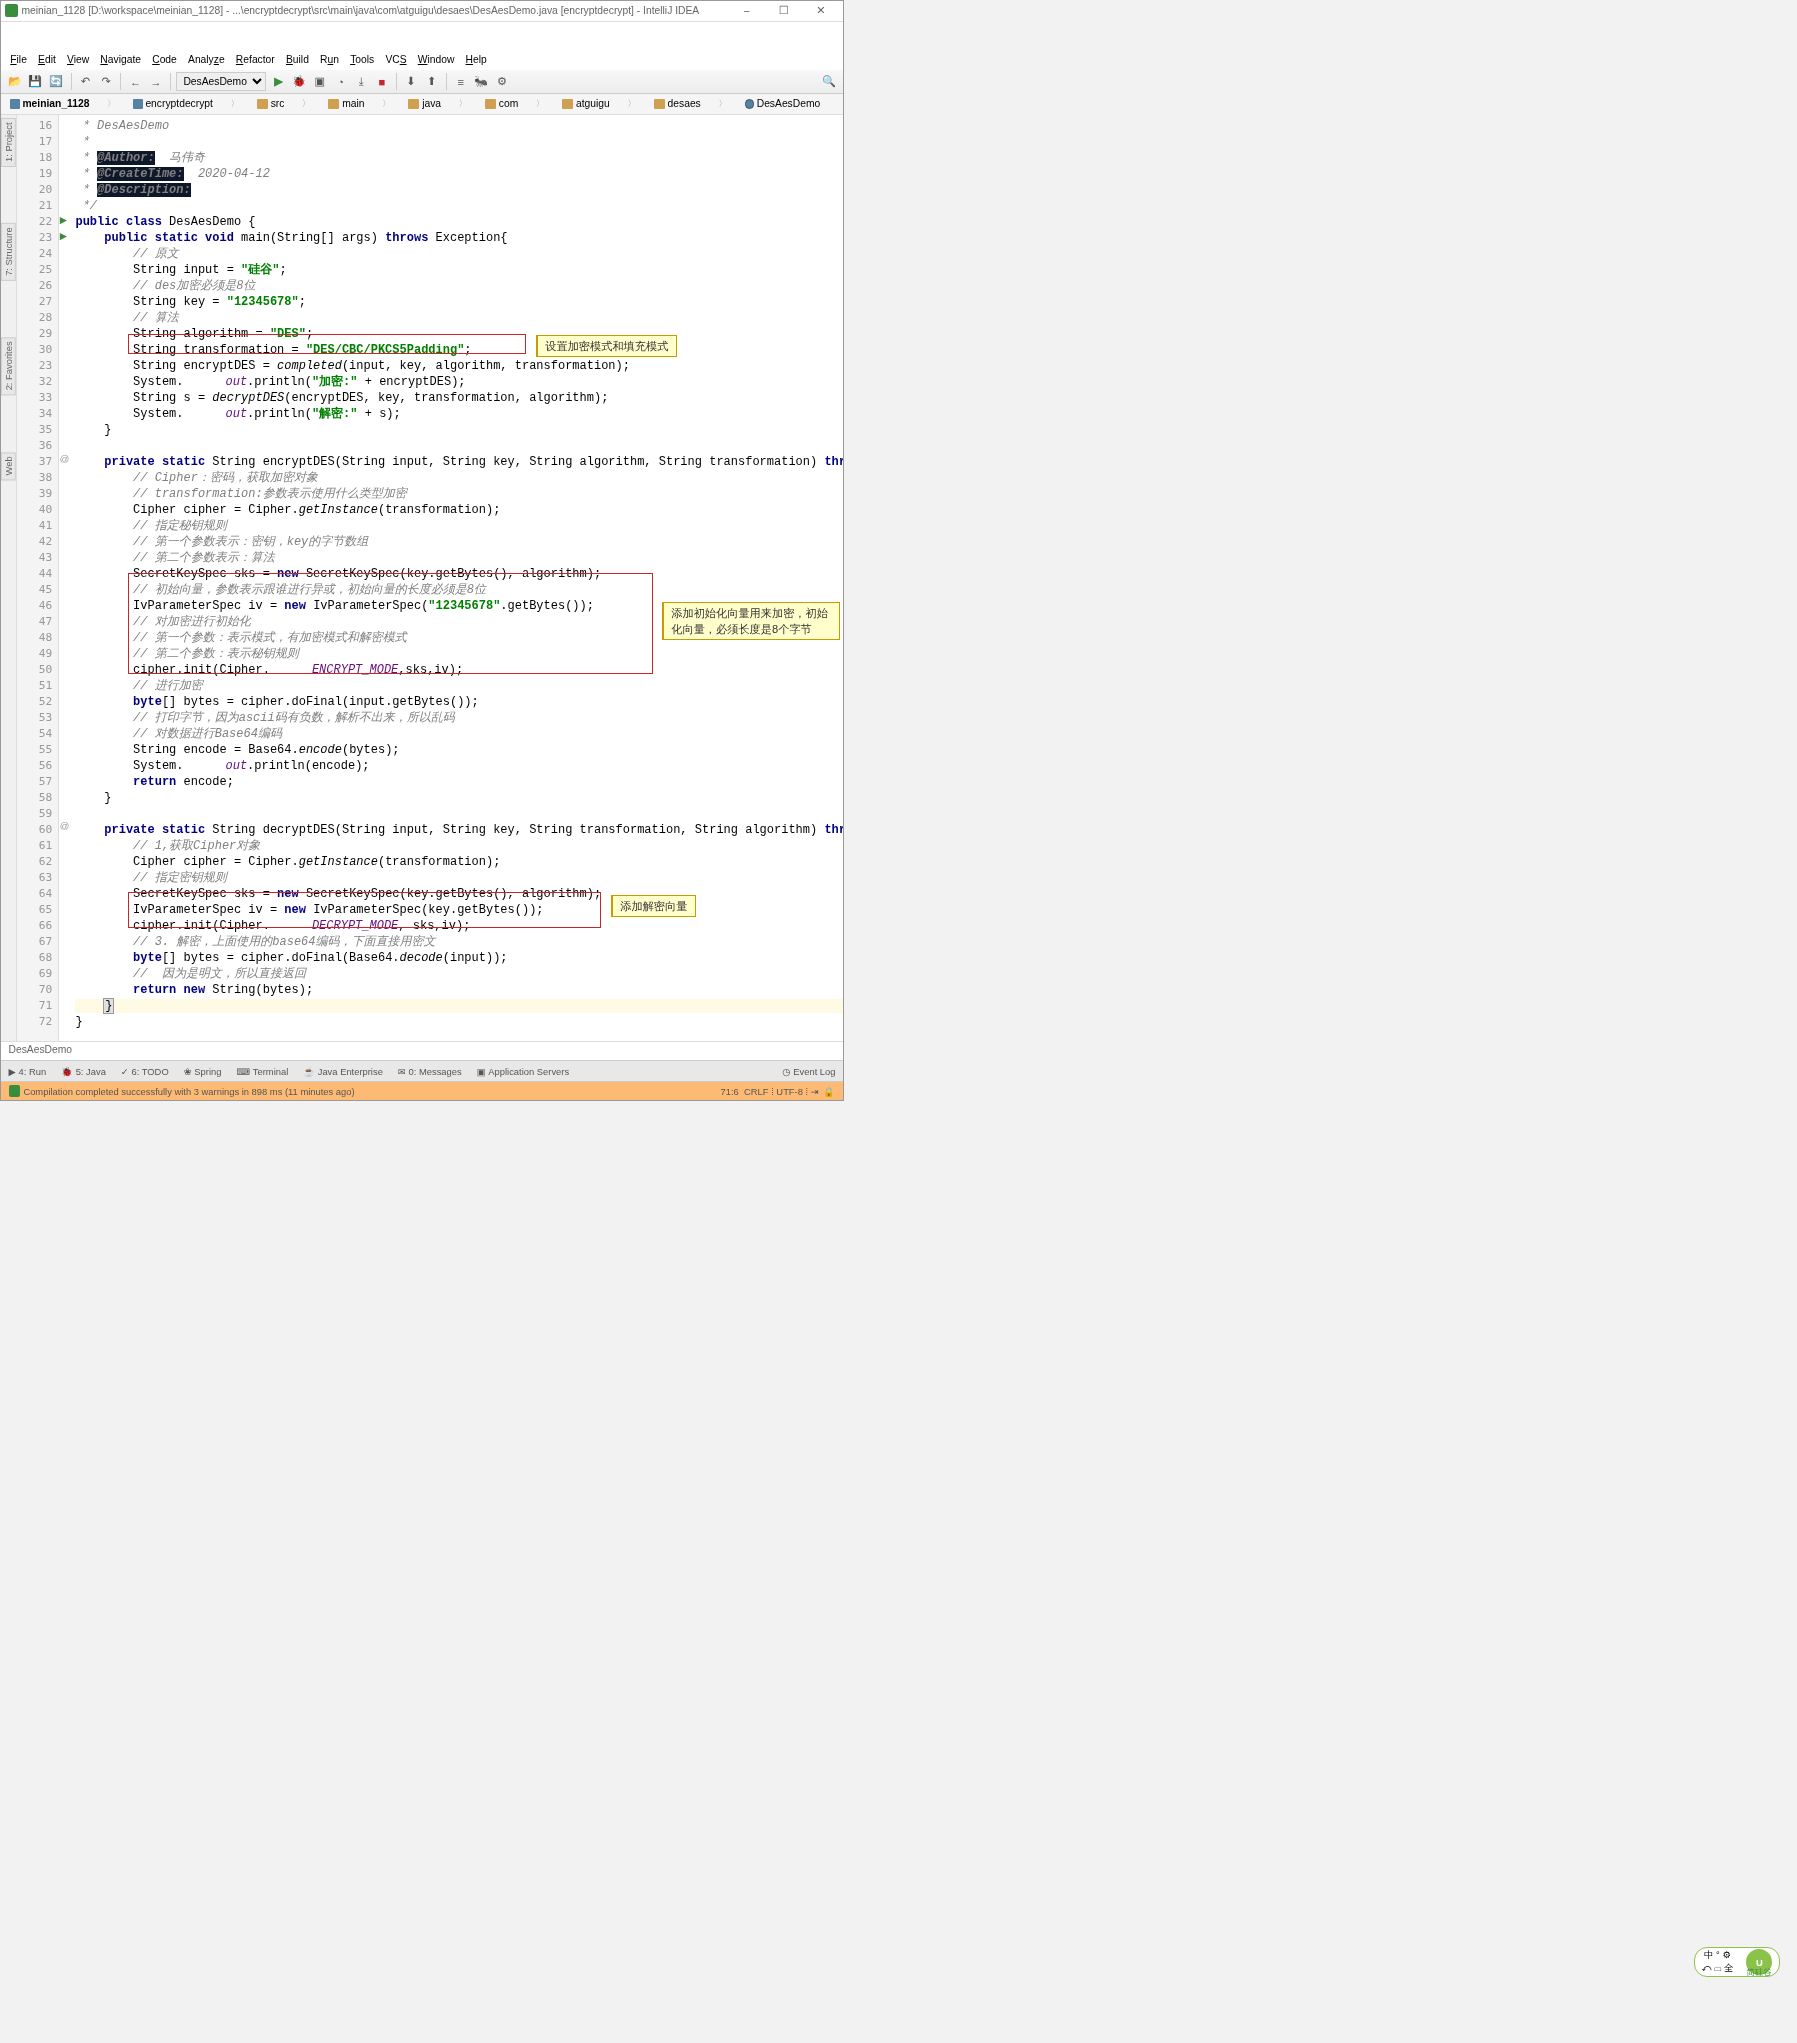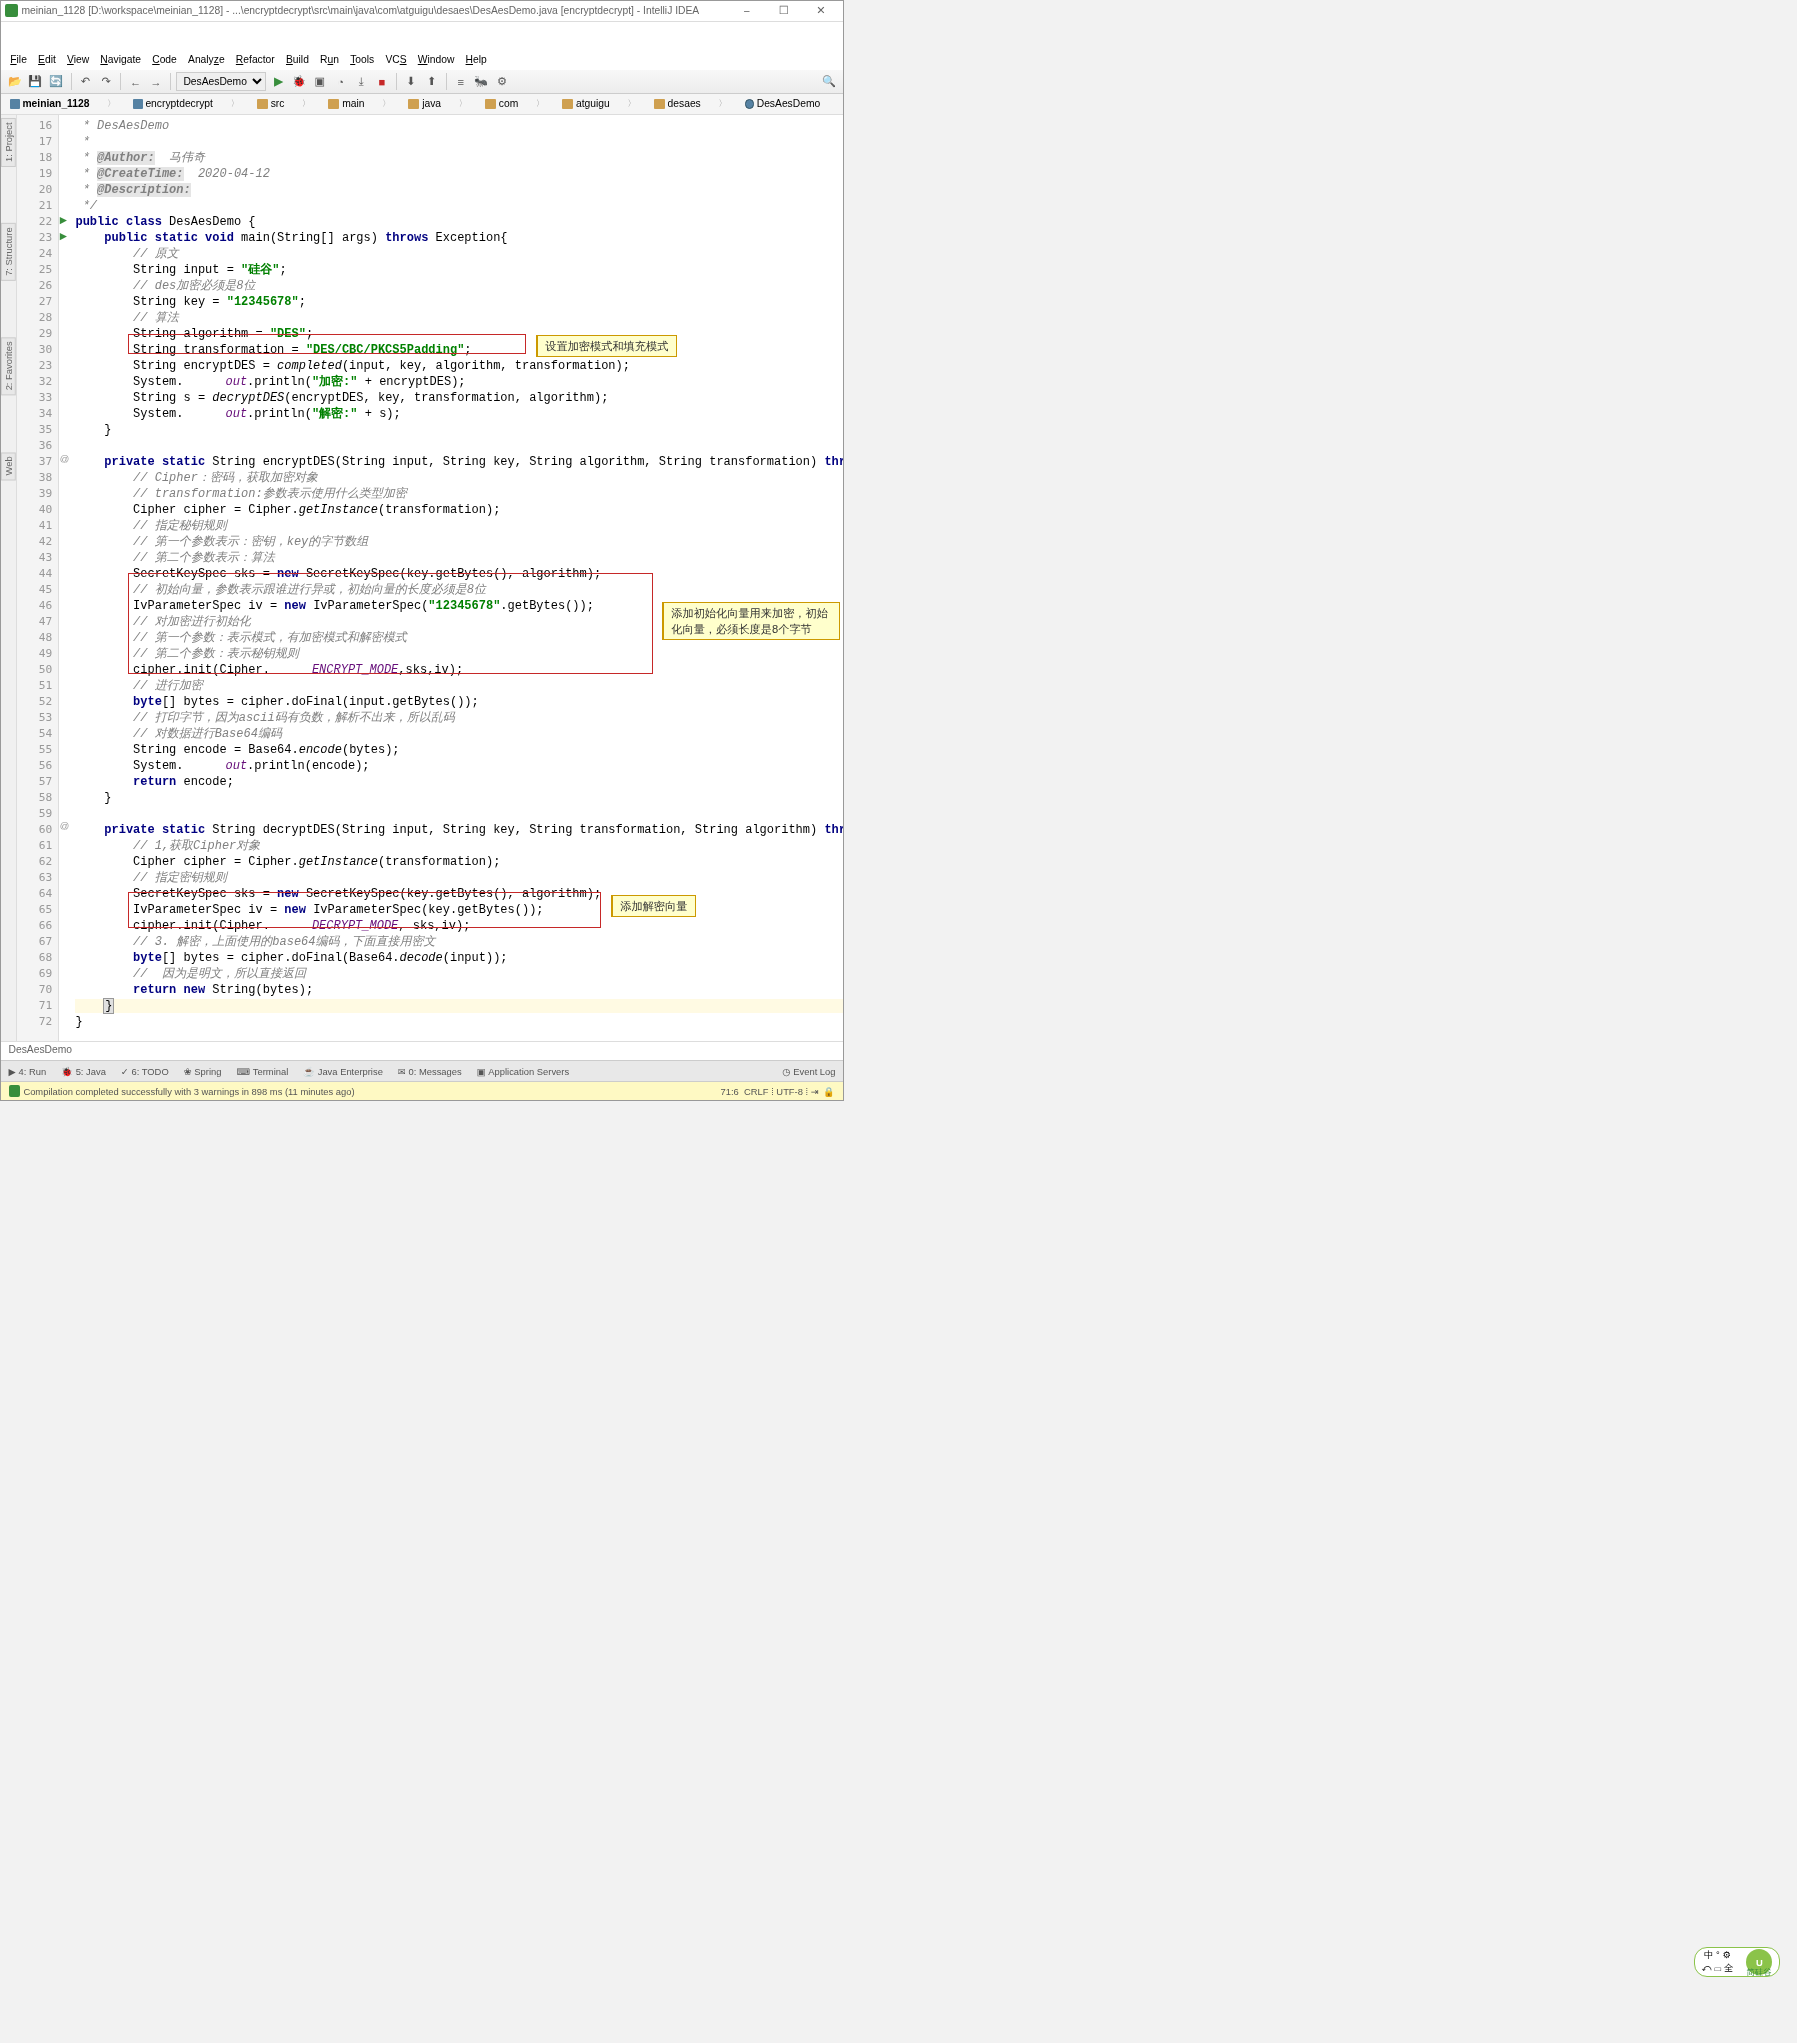--- a/index.html
+++ b/index.html
@@ -36,32 +36,32 @@
 .left-gutter .vtab{writing-mode:vertical-lr;transform:rotate(180deg);font-size:9.4px;color:#666;padding:3.7px 0.9px;background:#e8e8e8;border:0.9px solid #ccc;white-space:nowrap;}
 .editor-area{flex:1;display:flex;position:relative;background:#fff;}
 .gutter{width:42px;background:#f4f4f4;color:#999;font-family:"Consolas",monospace;font-size:11.2px;text-align:right;padding:3.7px 5.6px 3.7px 0;line-height:16px;border-right:0.9px solid #ddd;user-select:none;}
 .gutter .ln{height:16px;}
 .gut-marks{width:13px;background:#fff;position:relative;}
 .gut-marks .mark{position:absolute;left:0.9px;width:9.4px;height:9.4px;color:#388e3c;font-size:9.4px;}
 .code{flex:1;font-family:"Consolas","Courier New",monospace;font-size:12px;padding:3.7px 0 3.7px 3.7px;line-height:16px;white-space:pre;overflow:hidden;position:relative;}
 .kw{color:#000080;font-weight:bold;}
 .str{color:#008000;font-weight:bold;}
 .cmt{color:#808080;font-style:italic;}
-.ann{background:#e5e5e5;color:#808080;font-style:italic;font-weight:bold;}
+.ann{background:#0f172a;color:#808080;font-style:italic;font-weight:bold;}
 .fld{color:#660e7a;font-style:italic;margin-left:42px;}
 .meth{font-style:italic;}
 .hl-line{background:#fffae3;}
 .caret-brace{background:#e0e0e0;border:0.9px solid #999;padding:0 0.9px;margin:-0.9px;}
 .redbox-block{border:1.9px solid #c62828;position:absolute;pointer-events:none;}
 .callout{position:absolute;background:#ffffcc;border:0.9px solid #cc9900;border-left:2.8px solid #cc9900;padding:1.9px 7.5px;font-size:11.2px;font-family:"Microsoft YaHei",Arial;color:#333;white-space:normal;}
 .crumb-bottom{height:19px;border-top:0.9px solid #ddd;padding:1.9px 7.5px;font-size:10.3px;color:#666;}
 .bottom-tabs{height:20.6px;background:#e8e8e8;border-top:0.9px solid #ccc;display:flex;align-items:center;font-size:9.4px;}
 .bottom-tabs .btab{padding:1.9px 7.5px;display:flex;align-items:center;gap:2.8px;color:#555;}
 .bottom-tabs .spacer{flex:1;}
-.status{height:19px;background:#fef9c3;border-top:0.9px solid #ccc;display:flex;align-items:center;padding:0 7.5px;font-size:9.4px;color:#555;}
+.status{height:19px;background:#fdba74;border-top:0.9px solid #ccc;display:flex;align-items:center;padding:0 7.5px;font-size:9.4px;color:#555;}
 .status .sicon{width:11.2px;height:11.2px;background:#388e3c;border-radius:1.9px;margin-right:3.7px;}
 .status .spacer{flex:1;}
 .ime-badge{position:absolute;right:17px;bottom:66px;width:86px;height:30px;border:0.9px solid #8bc34a;border-radius:13px;background:#fff;display:flex;align-items:center;justify-content:space-around;font-size:9.4px;}
 .ime-badge .c{width:26px;height:26px;background:#8bc34a;border-radius:50%;display:flex;align-items:center;justify-content:center;color:#fff;font-weight:bold;}
 .bold{font-weight:bold;}
 </style>
 </head>
 <body>
 
 <div class="window">

